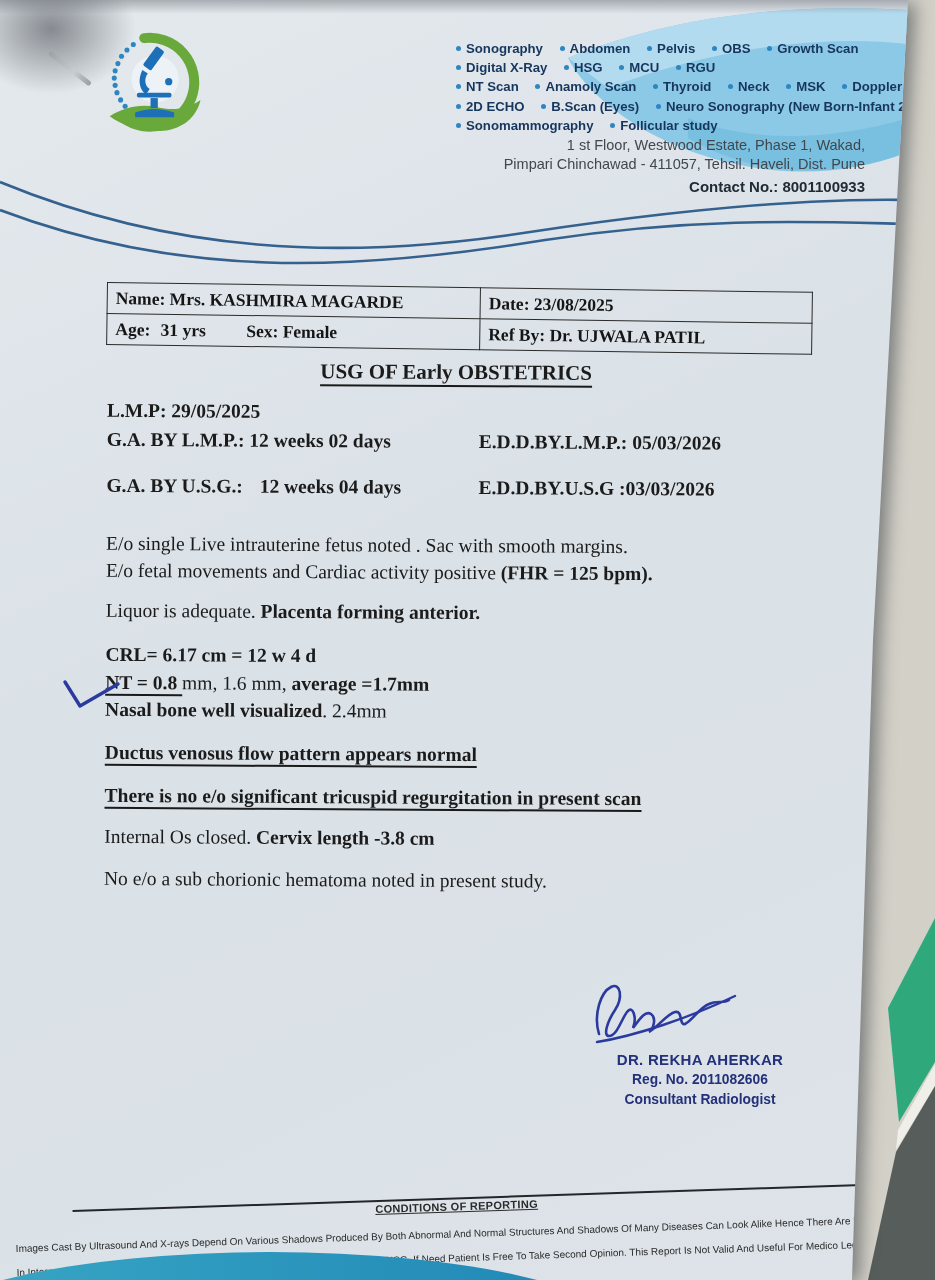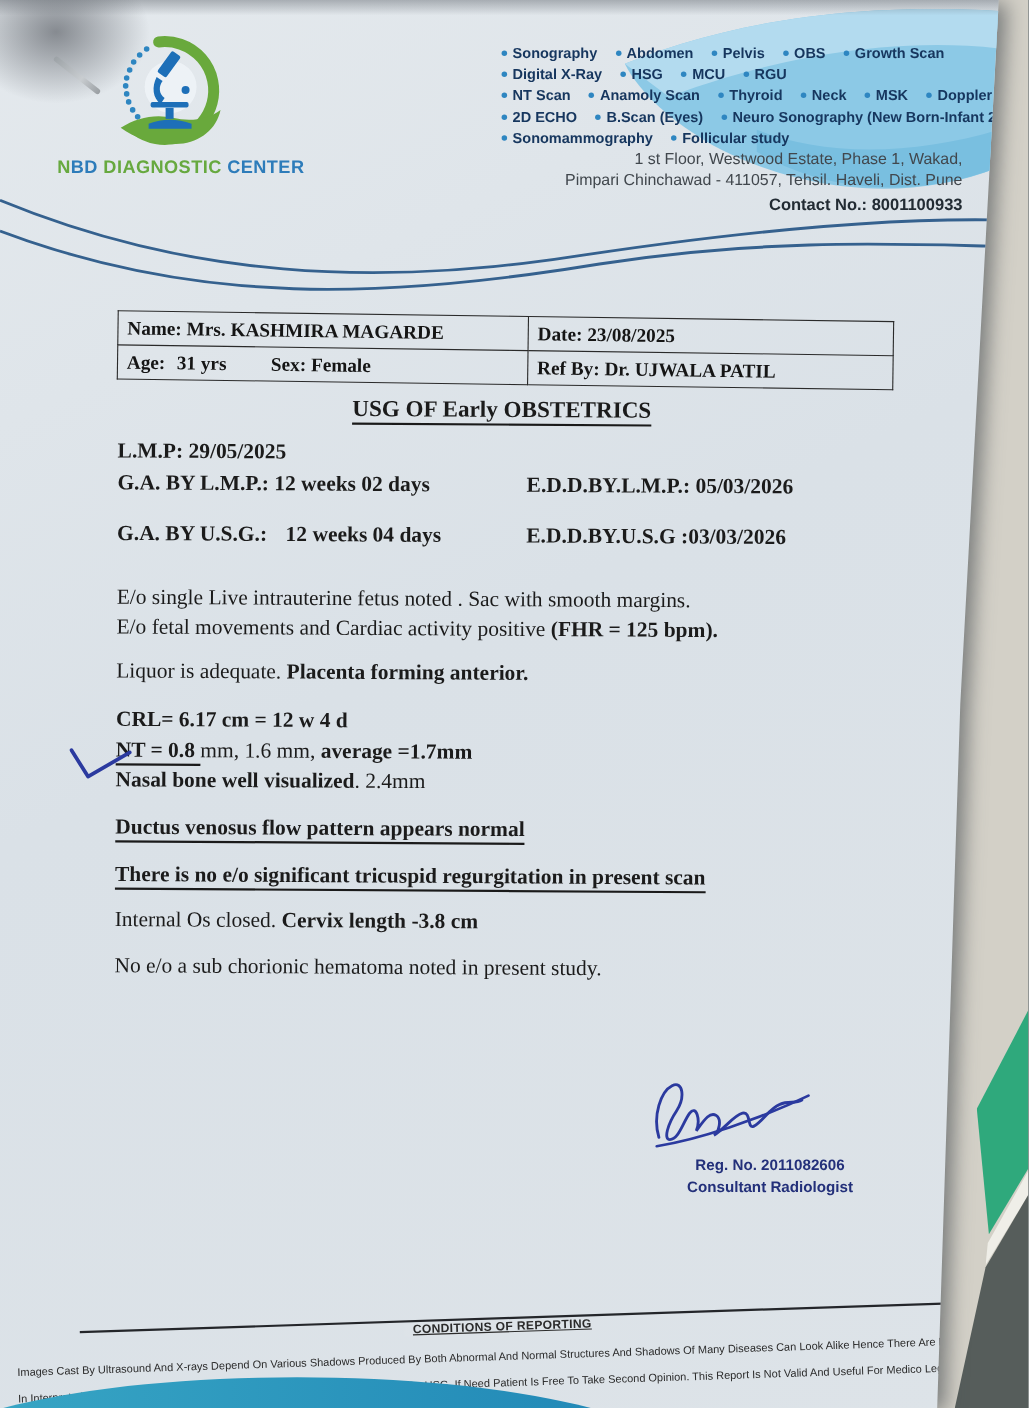--- a/index.html
+++ b/index.html
@@ -33,21 +33,21 @@
   .cn-green{color:#67a93f;} .cn-blue{color:#2d7cba;}
 
   .services{position:absolute;left:456px;top:36px;width:474px;color:#16365e;
             font-size:13.2px;font-weight:bold;line-height:18.2px;}
   .svc-row{white-space:nowrap;margin-bottom:1px;}
   .svc-row.sp{margin-top:4px;}
   .svc{margin-right:13px;}
   .dot{display:inline-block;width:5px;height:5px;border-radius:50%;background:#2e86c1;
        margin-right:5px;vertical-align:2px;}
 
-  .address{position:absolute;left:430px;top:136px;width:445px;text-align:right;
+  .address{position:absolute;left:420px;top:136px;width:445px;text-align:right;
            font-size:14.5px;color:#41474d;line-height:19px;}
   .contact{font-weight:bold;color:#222b33;font-size:15px;margin-top:3px;text-align:right;}
 
   .waves{position:absolute;left:0;top:160px;width:910px;height:110px;}
 
   
   .ptable{position:absolute;left:107px;top:282px;width:706px;border-collapse:collapse;
           transform:rotate(.8deg);transform-origin:left top;
           font-family:"Liberation Serif",serif;font-weight:bold;font-size:17.5px;color:#151515;}
   .ptable td{border:1.6px solid #2a2a2a;padding:2px 8px;height:26px;}
@@ -125,23 +125,20 @@
       <path d="M14 95 C 30 85 48 81 66 85 C 84 89 100 87 114 77 C 110 96 94 109 73 111 C 51 113 29 106 14 95 Z" fill="#69a93c"></path>
       <g fill="#1d6fb8">
         <rect x="57" y="18" width="11" height="26" rx="2" transform="rotate(36 62 31)"></rect>
         <path d="M50 44 C 45 54 46 65 54 71 L58 65 C 52 61 52 53 56 48 Z"></path>
         <rect x="44" y="69" width="38" height="5.5" rx="2"></rect>
         <rect x="59" y="75" width="8" height="11"></rect>
         <path d="M42 91 Q 63 83 85 91 L85 96 L42 96 Z"></path>
         <circle cx="79" cy="57" r="4"></circle>
       </g>
     </svg>
-    <div class="clinic-name">
-      <span class="cn-green">N</span><span class="cn-blue">BD </span><span class="cn-green">DIAGNOSTIC </span><span class="cn-blue">CENTER</span>
-    </div>
 
     <div class="services">
       <div class="svc-row sp">
         <span class="svc"><span class="dot"></span><span>Sonography</span></span>
         <span class="svc"><span class="dot"></span><span>Abdomen</span></span>
         <span class="svc"><span class="dot"></span><span>Pelvis</span></span>
         <span class="svc"><span class="dot"></span><span>OBS</span></span>
         <span class="svc"><span class="dot"></span><span>Growth Scan</span></span>
       </div>
       <div class="svc-row">
@@ -263,20 +260,21 @@
 
     <svg class="nt-check" viewBox="0 0 60 44">
       <polyline points="3,10 18,34 56,12" stroke="#2b3a9f" stroke-width="3.4" fill="none" stroke-linecap="round" stroke-linejoin="round"></polyline>
     </svg>
 
     <svg class="sig-scribble" viewBox="0 0 160 76">
       <path d="M14 56 C 8 36 16 14 26 9 C 36 4 38 20 30 32 C 22 44 18 58 24 58 C 32 58 36 42 42 34 C 48 26 52 40 48 50 C 54 42 60 32 66 36 C 72 40 68 52 64 54 C 74 48 82 36 90 34 C 98 32 94 48 100 46 C 108 42 114 30 124 26 C 132 22 138 26 144 22" stroke="#2b3a9f" stroke-width="2.6" fill="none" stroke-linecap="round"></path>
       <path d="M12 64 C 50 58 104 40 150 18" stroke="#2b3a9f" stroke-width="2.4" fill="none" stroke-linecap="round"></path>
     </svg>
     <div class="doctor-block">
+      <div class="dname">DR. REKHA AHERKAR</div>
       <div>Reg. No. 2011082606</div>
       <div>Consultant Radiologist</div>
     </div>
 
     <div class="footer">
       <div class="f-rule"></div>
       <div class="f-head"><span>CONDITIONS OF REPORTING</span></div>
       <div class="f-line f1">Images Cast By Ultrasound And X-rays Depend On Various Shadows Produced By Both Abnormal And Normal Structures And Shadows Of Many Diseases Can Look Alike Hence There Are Many Limitations</div>
       <div class="f-line f2">In Interpretations Of Shadows. All Congenital Anomales Can Not Be Diagnosed On USG. If Need Patient Is Free To Take Second Opinion. This Report Is Not Valid And Useful For Medico Legal Purpose.</div>
     </div>

